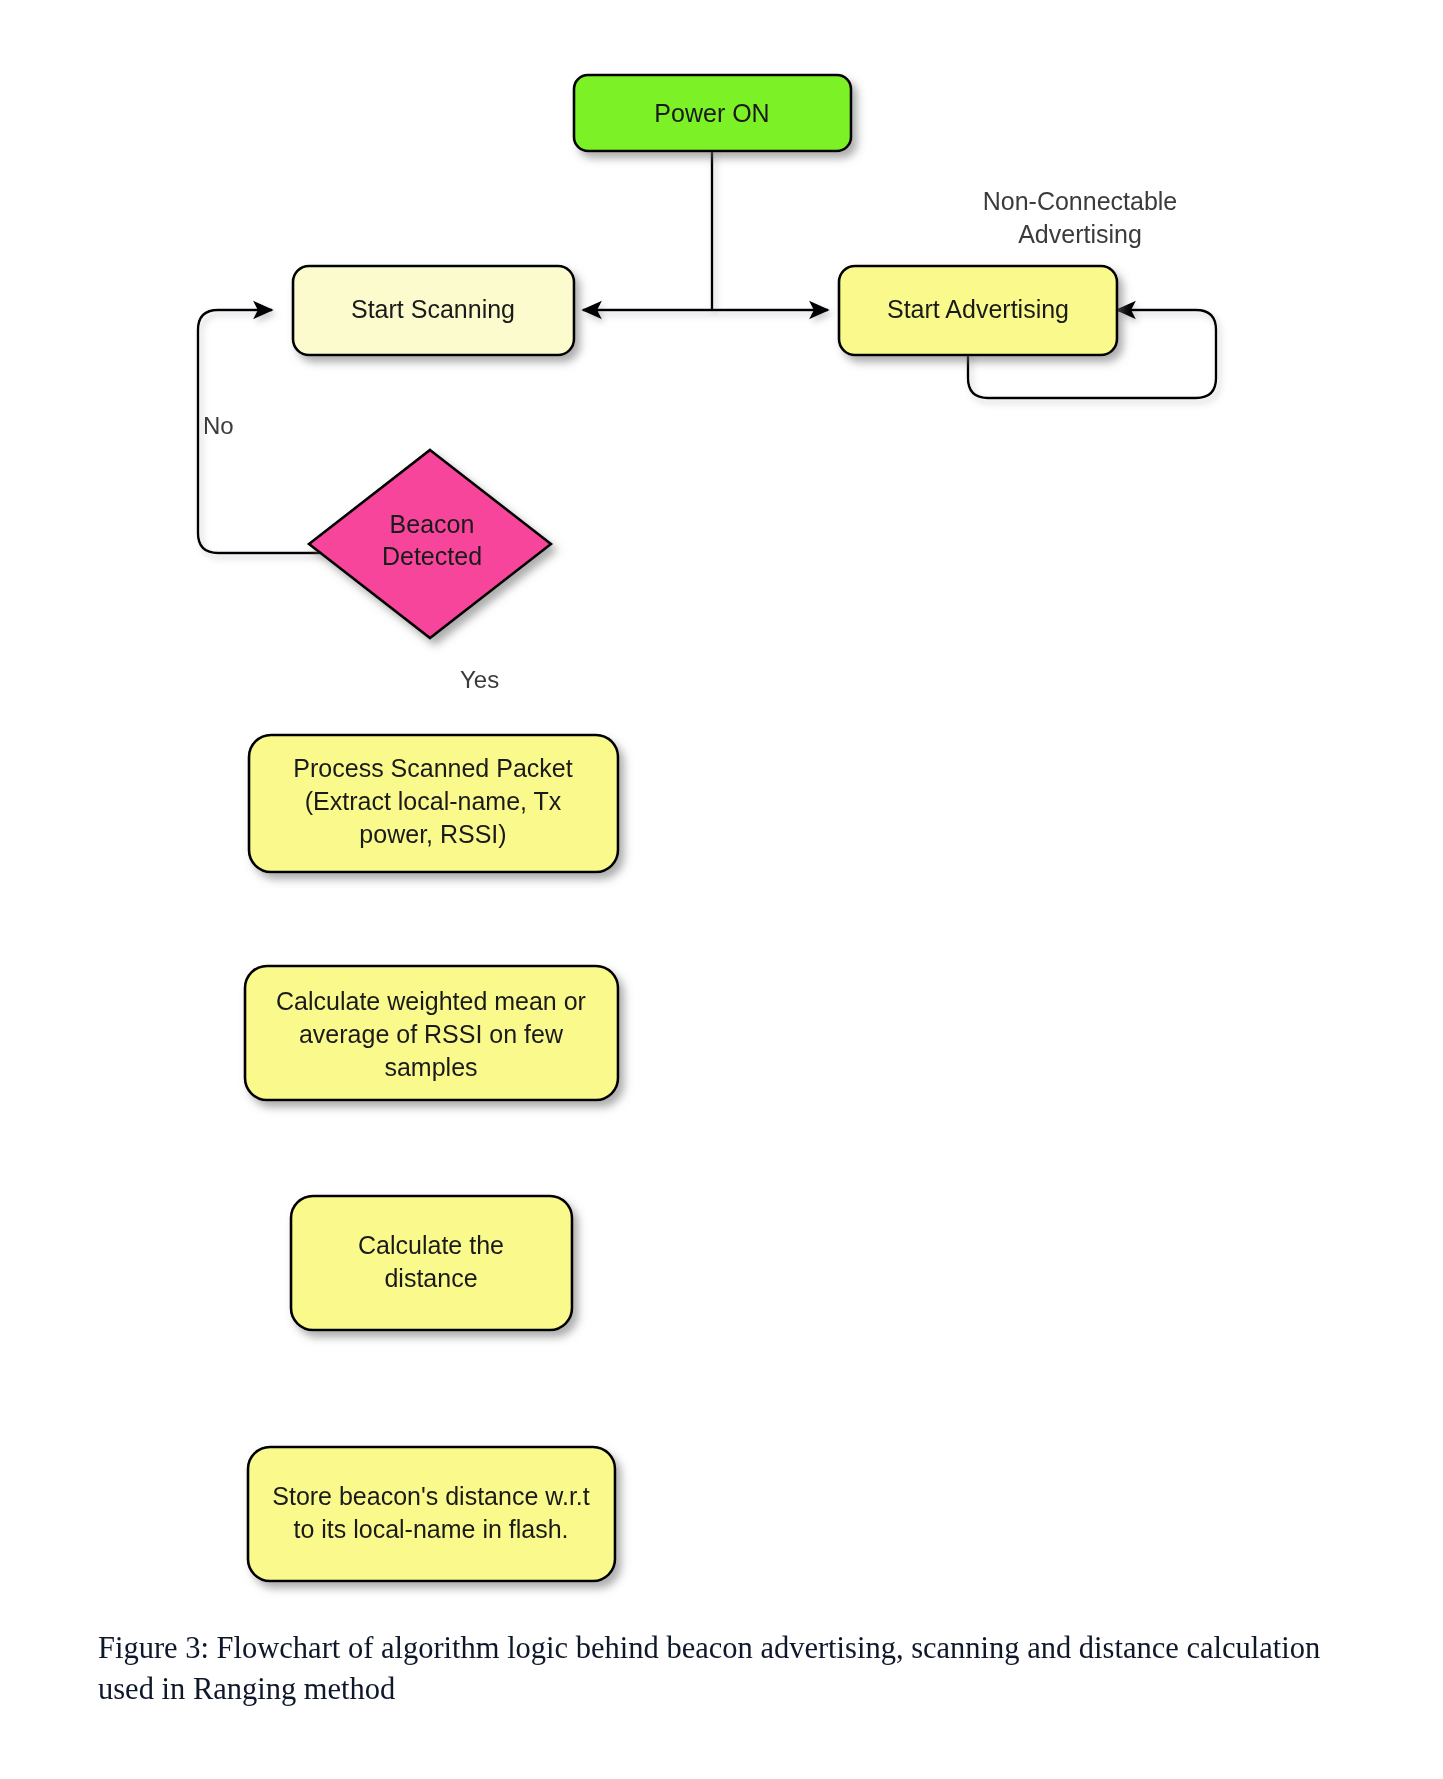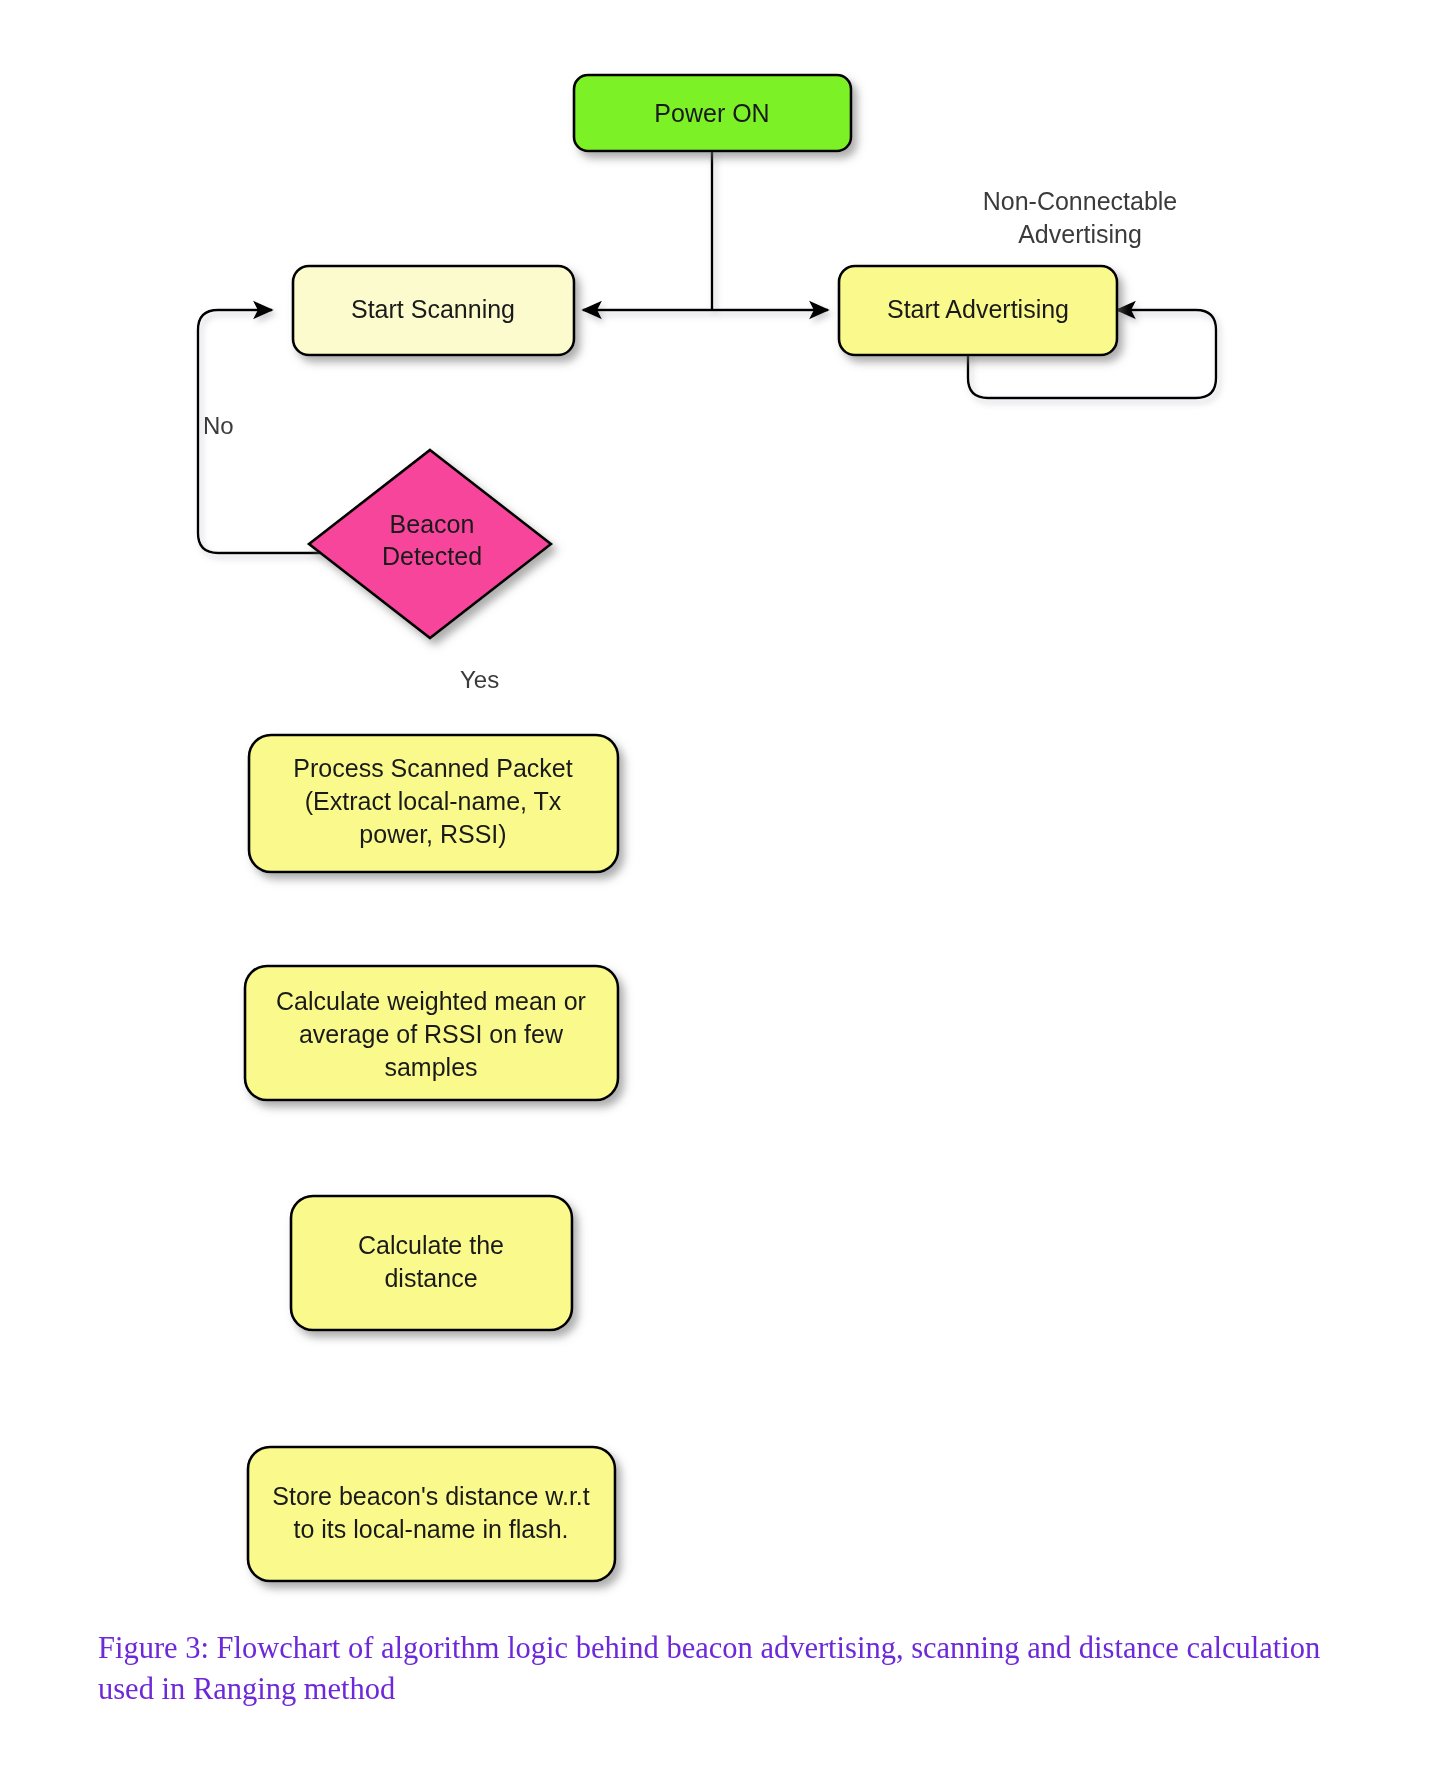--- a/index.html
+++ b/index.html
@@ -60,21 +60,21 @@
     stroke-width: 2.6;
   }
   .caption {
     position: absolute;
     left: 98px;
     top: 1628px;
     width: 1250px;
     font-family: "Liberation Serif", serif;
     font-size: 30.5px;
     line-height: 1.33;
-    color: #6d28d9;
+    color: #0f172a;
     text-align: left;
   }
 </style>
 </head>
 <body>
 
 <div id="figure-root">
 
   <svg id="flow-svg" viewBox="0 0 1443 1620">
     <defs>

